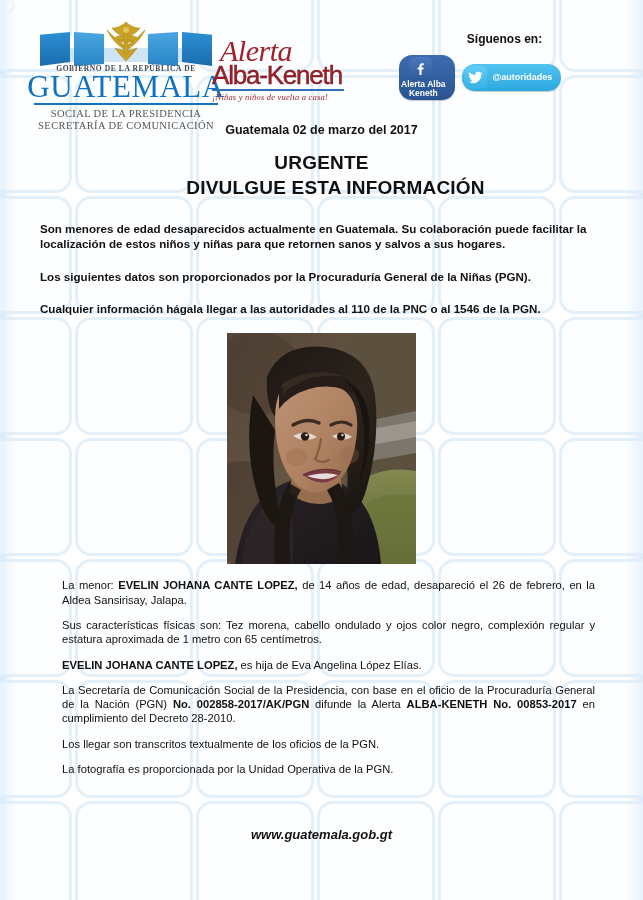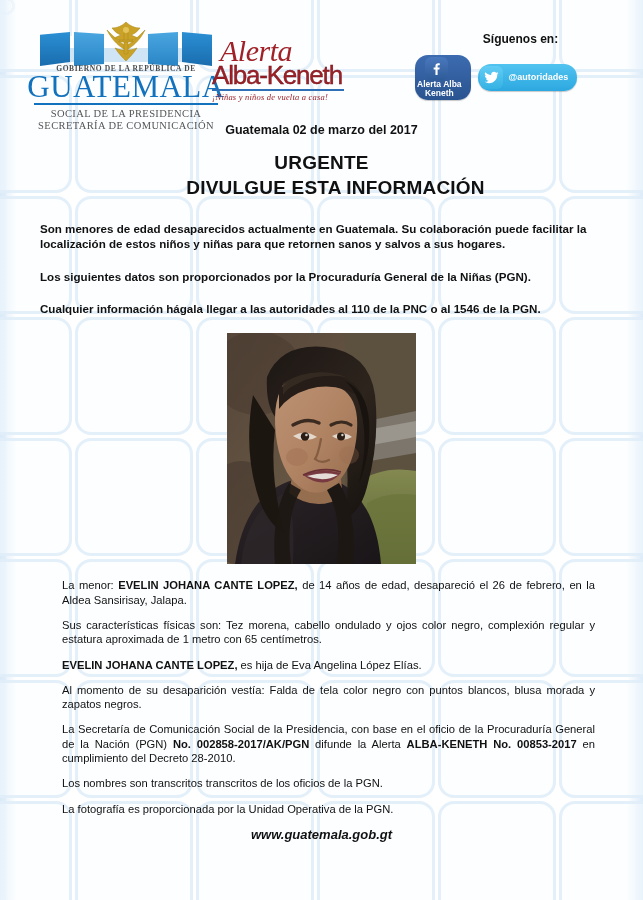--- a/index.html
+++ b/index.html
@@ -168,21 +168,21 @@
     font-family: "Liberation Serif", serif;
     font-style: italic;
     font-size: 8.5px;
     color: #9e1f26;
     letter-spacing: 0.2px;
   }
 
   
   .social {
     position: absolute;
-    right: 10px;
+    right: 26px;
     top: 32px;
     width: 225px;
     text-align: center;
   }
   .social-title {
     font-size: 12px;
     font-weight: bold;
     color: #111;
     margin-bottom: 9px;
   }
@@ -513,25 +513,24 @@
       </div>
     </div>
 
     <div class="details">
       <p class="justify"><span>La menor: </span><b>EVELIN JOHANA CANTE LOPEZ,</b><span> de 14 años de edad, desapareció el 26 de febrero, en la Aldea Sansirisay, Jalapa.</span></p>
 
       <p class="justify">Sus características físicas son: Tez morena, cabello ondulado y ojos color negro, complexión regular y estatura aproximada de 1 metro con 65 centímetros.</p>
 
       <p><b>EVELIN JOHANA CANTE LOPEZ,</b><span> es hija de Eva Angelina López Elías.</span></p>
 
-      <p class="justify">Al momento de su desaparición vestía: Falda de tela color negro con puntos blancos, blusa morada y zapatos negros.</p>
 
       <p class="justify"><span>La Secretaría de Comunicación Social de la Presidencia, con base en el oficio de la Procuraduría General de la Nación (PGN) </span><b>No. 002858-2017/AK/PGN</b><span> difunde la Alerta </span><b>ALBA-KENETH No. 00853-2017</b><span> en cumplimiento del Decreto 28-2010.</span></p>
 
-      <p>Los nombres son transcritos transcritos  de los oficios de la PGN.</p>
+      <p>Los llegar son transcritos textualmente  de los oficios de la PGN.</p>
 
       <p>La fotografía es proporcionada  por la Unidad Operativa de la PGN.</p>
     </div>
 
     <div class="footer">
       <span class="footer-url">www.guatemala.gob.gt</span>
     </div>
 
   </div>
 </div>

